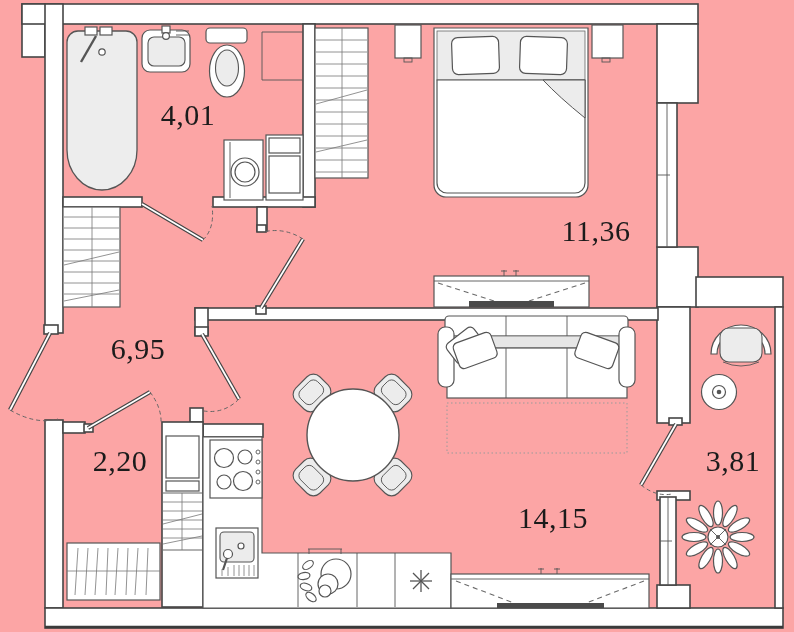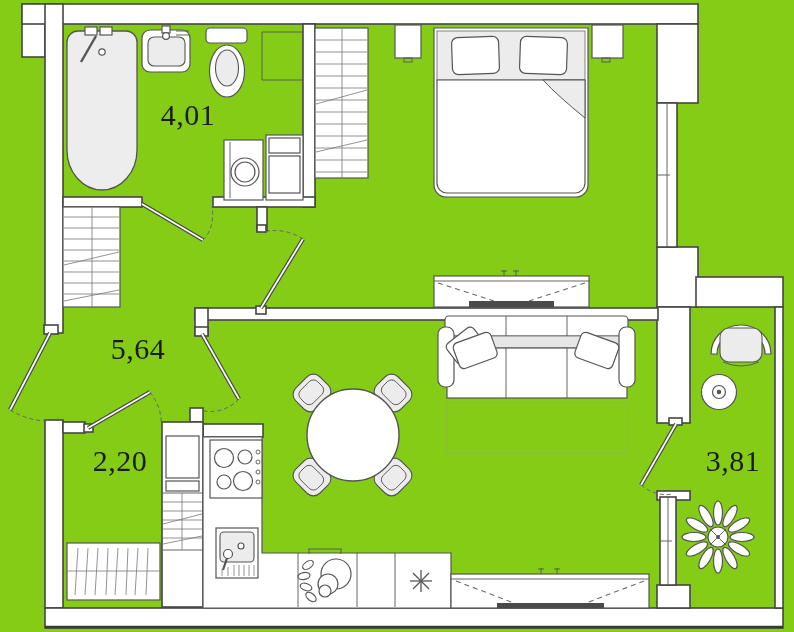--- a/index.html
+++ b/index.html
@@ -1,16 +1,16 @@
 <!DOCTYPE html>
 <html><head>
 <meta charset="utf-8">
 <style>
   html,body{margin:0;padding:0;background:#fff;}
-  .plan{position:relative;width:794px;height:632px;background:#84cc16;overflow:hidden;
+  .plan{position:relative;width:794px;height:632px;background:#fca5a5;overflow:hidden;
         font-family:"Liberation Serif", serif;}
   .plan svg{position:absolute;left:0;top:0;}
   .area-label{position:absolute;transform:translate(-50%,-50%);font-size:30px;color:#1b1b1b;
               letter-spacing:0.5px;white-space:nowrap;font-family:"Liberation Serif", serif;}
   
   .w{fill:#fff;stroke:#454545;stroke-width:1.6;}           
   .f{fill:#fff;stroke:#555;stroke-width:1.2;}              
   .gf{fill:#ececec;stroke:#555;stroke-width:1.1;}          
   .hl{stroke:#777;stroke-width:0.8;fill:none;}             
   .dash{stroke:#666;stroke-width:1;fill:none;stroke-dasharray:4 3;}
@@ -358,16 +358,18 @@
     <ellipse class="f" cx="730" cy="516" rx="12" ry="4.5" transform="rotate(120 730 516)"></ellipse>
     <ellipse class="f" cx="739" cy="525" rx="12" ry="4.5" transform="rotate(150 739 525)"></ellipse>
     <circle class="f" cx="718" cy="537" r="10"></circle>
     <line class="thin" x1="710" y1="529" x2="726" y2="545"></line>
     <line class="thin" x1="726" y1="529" x2="710" y2="545"></line>
     <circle cx="718" cy="537" r="2" fill="#555"></circle>
   </g>
 </svg>
 
   <div class="area-label" style="left:188px;top:115px">4,01</div>
-  <div class="area-label" style="left:138px;top:349px">5,64</div>
+  <div class="area-label" style="left:138px;top:349px">6,95</div>
   <div class="area-label" style="left:120px;top:461px">2,20</div>
+  <div class="area-label" style="left:596px;top:231px">11,36</div>
+  <div class="area-label" style="left:553px;top:518px">14,15</div>
   <div class="area-label" style="left:733px;top:461px">3,81</div>
 </div>
 
 </body></html>

